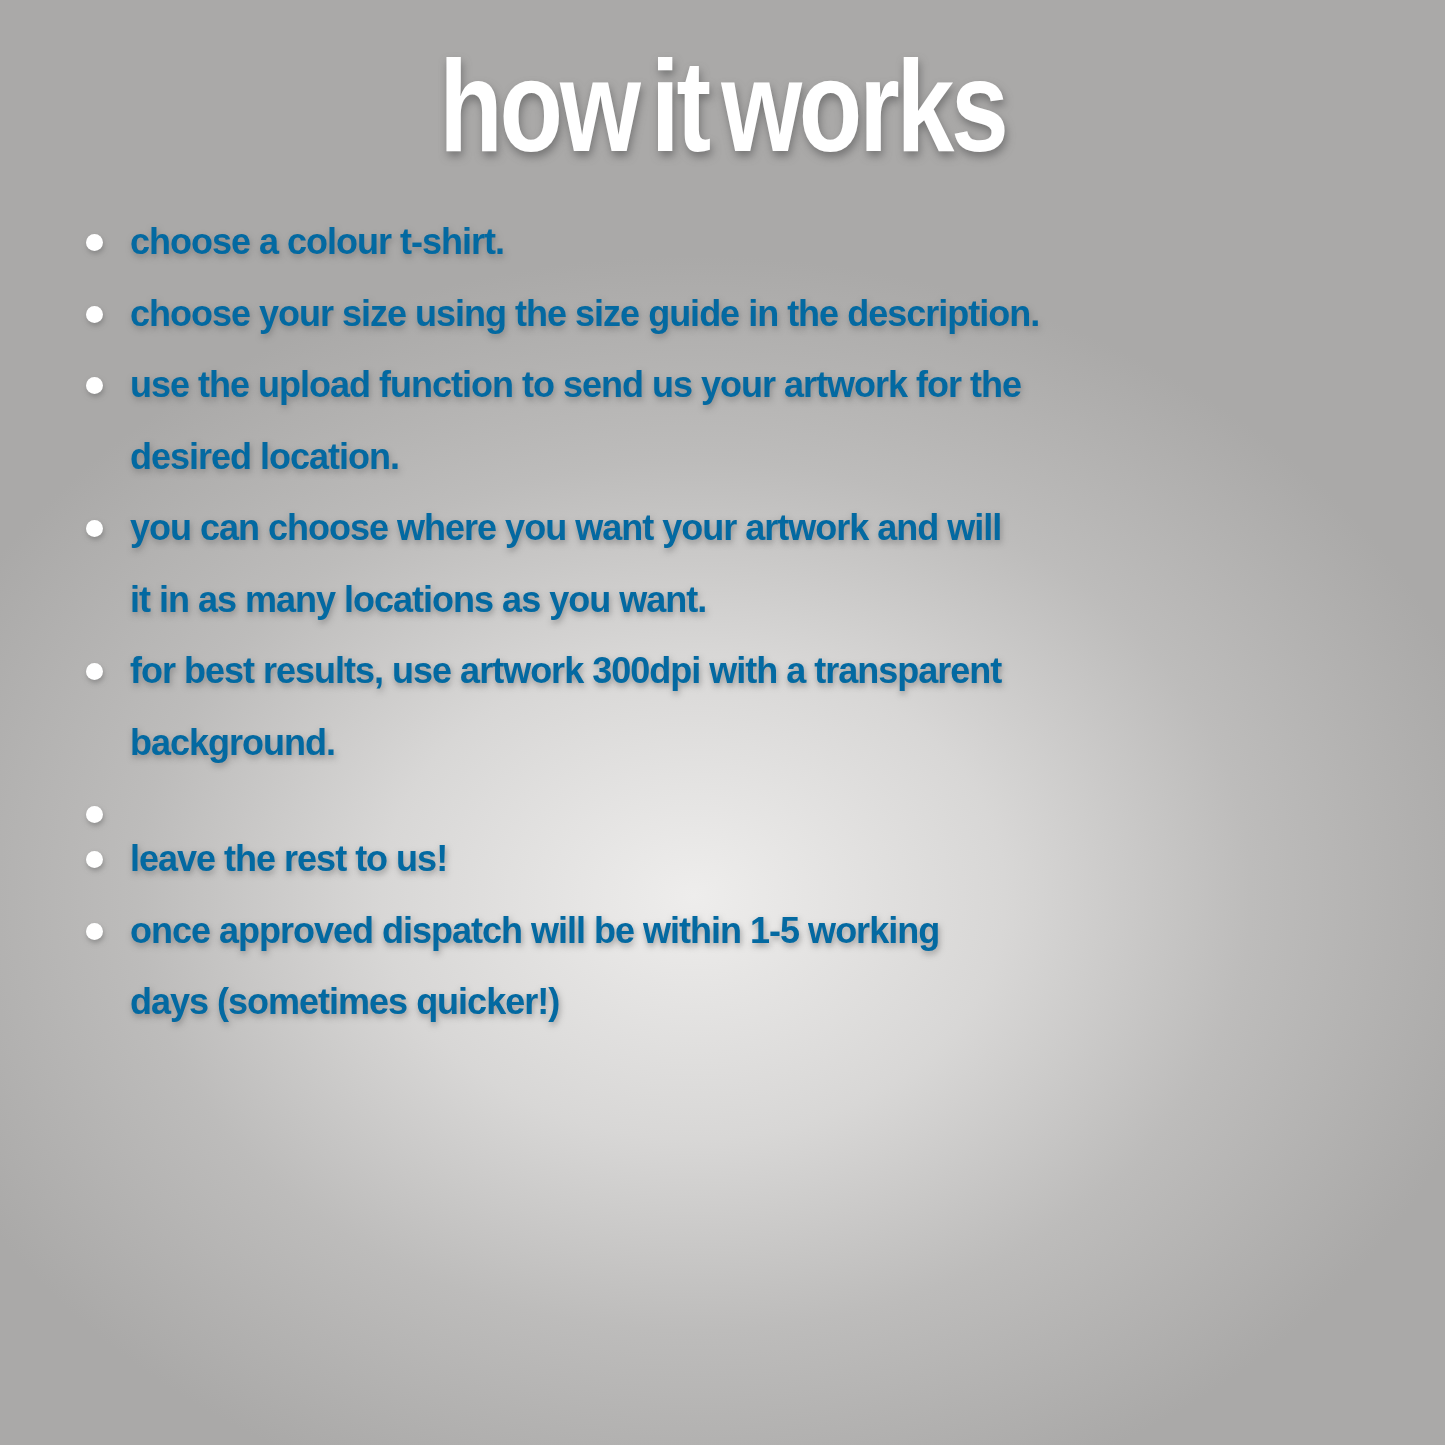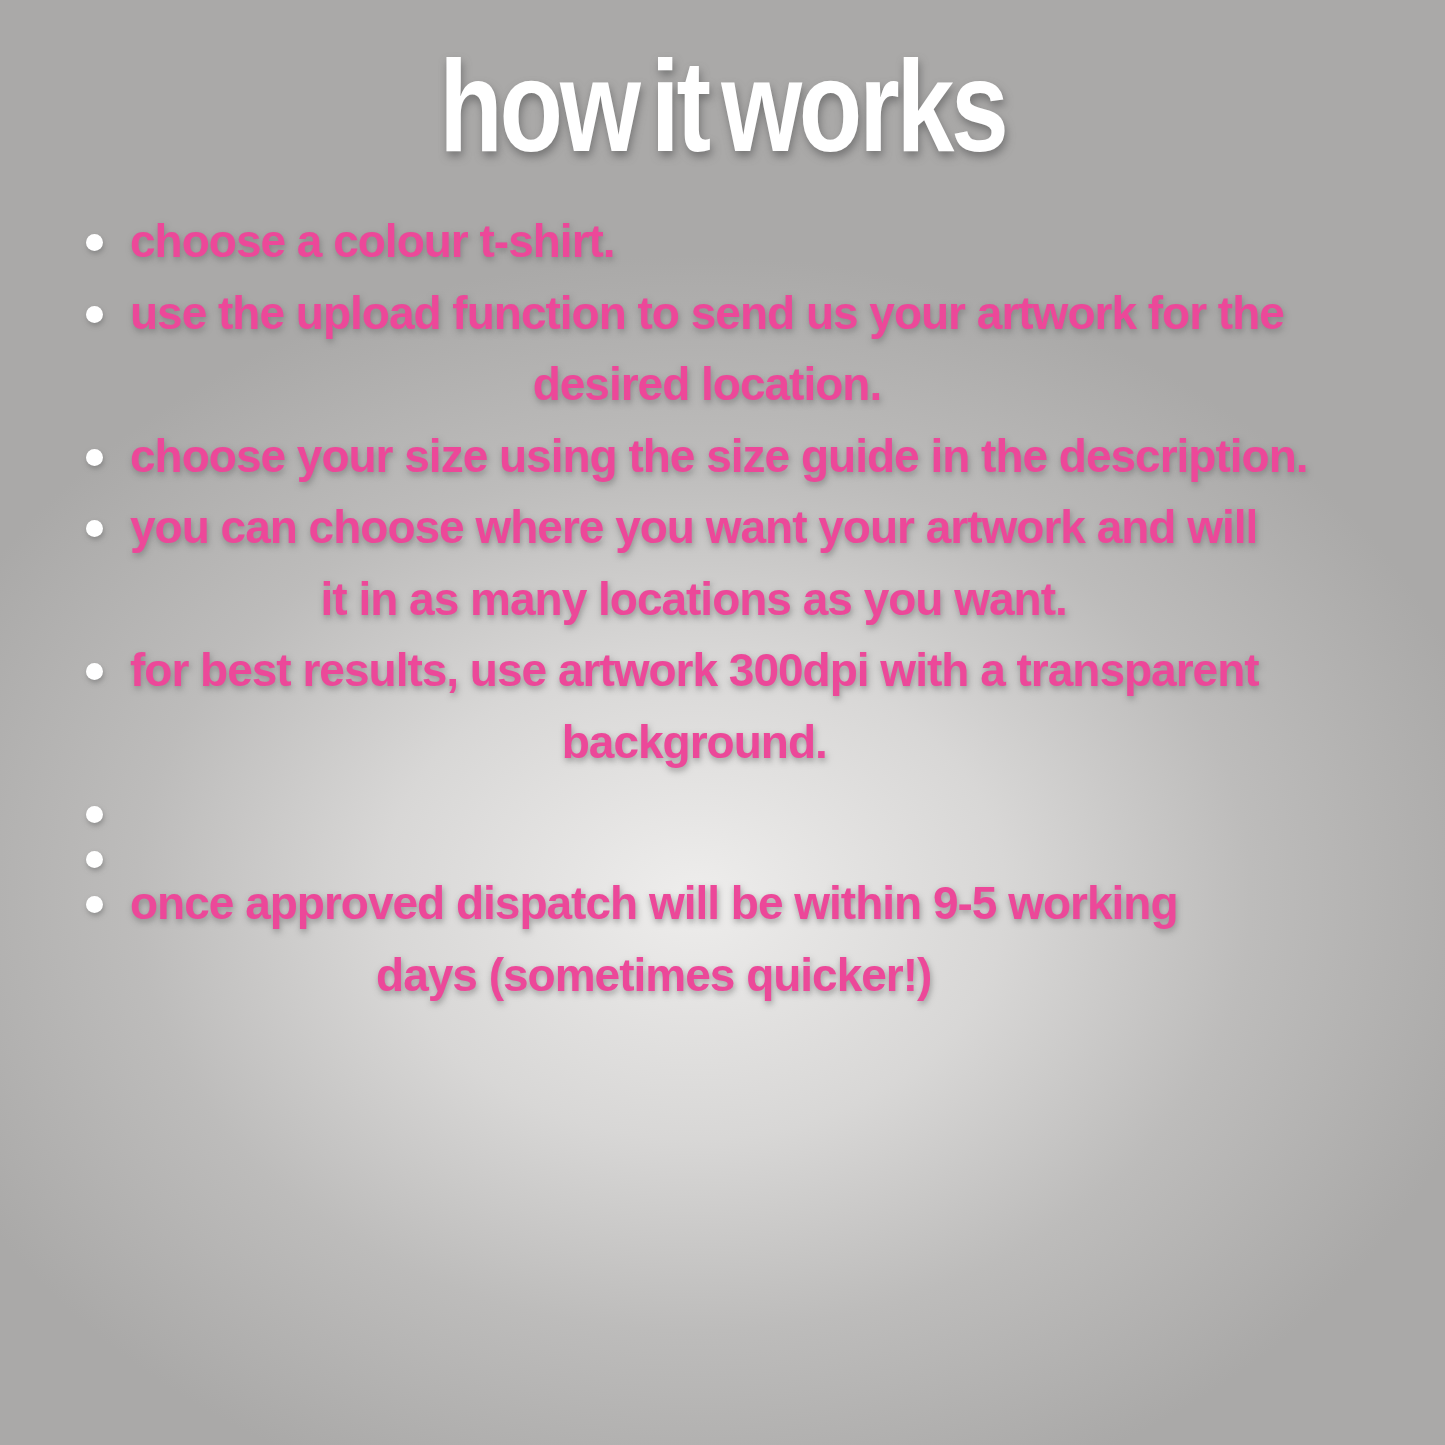--- a/index.html
+++ b/index.html
@@ -42,27 +42,26 @@
   .steps {
     margin: 22px 0 0 0;
     padding: 0 0 0 78px;
     list-style: none;
     width: 1330px;
     box-sizing: border-box;
   }
   .steps li {
     display: flex;
     align-items: flex-start;
-    font-size: 46px;
+    font-size: 36px;
     font-weight: bold;
     line-height: 71.5px;
     letter-spacing: -1px;
-    color: #ec4899;
+    color: #0369a1;
     text-shadow: 1px 3px 6px rgba(110,110,110,0.65);
-    text-align: center;
   }
   .dot {
     flex: none;
     width: 17px;
     height: 17px;
     margin: 28px 0 0 8px;
     border-radius: 50%;
     background: #ffffff;
     box-shadow: 1px 3px 5px rgba(110,110,110,0.55);
   }
@@ -77,42 +76,43 @@
 
 <div class="page">
   <h1 class="title">how it works</h1>
   <ul class="steps">
       <li>
         <span class="dot"></span>
         <span class="step-text">choose a colour t-shirt.</span>
       </li>
       <li>
         <span class="dot"></span>
-        <span class="step-text">use the upload function to send us your artwork for the
-desired location.</span>
+        <span class="step-text">choose your size using the size guide in the description.</span>
       </li>
       <li>
         <span class="dot"></span>
-        <span class="step-text">choose your size using the size guide in the description.</span>
+        <span class="step-text">use the upload function to send us your artwork for the
+desired location.</span>
       </li>
       <li>
         <span class="dot"></span>
         <span class="step-text">you can choose where you want your artwork and will
 it in as many locations as you want.</span>
       </li>
       <li>
         <span class="dot"></span>
         <span class="step-text">for best results, use artwork 300dpi with a transparent
 background.</span>
       </li>
       <li>
         <span class="dot"></span>
       </li>
       <li>
         <span class="dot"></span>
+        <span class="step-text">leave the rest to us!</span>
       </li>
       <li>
         <span class="dot"></span>
-        <span class="step-text">once approved dispatch will be within 9-5 working
+        <span class="step-text">once approved dispatch will be within 1-5 working
 days (sometimes quicker!)</span>
       </li>
     </ul>
 </div>
 
 </body></html>

